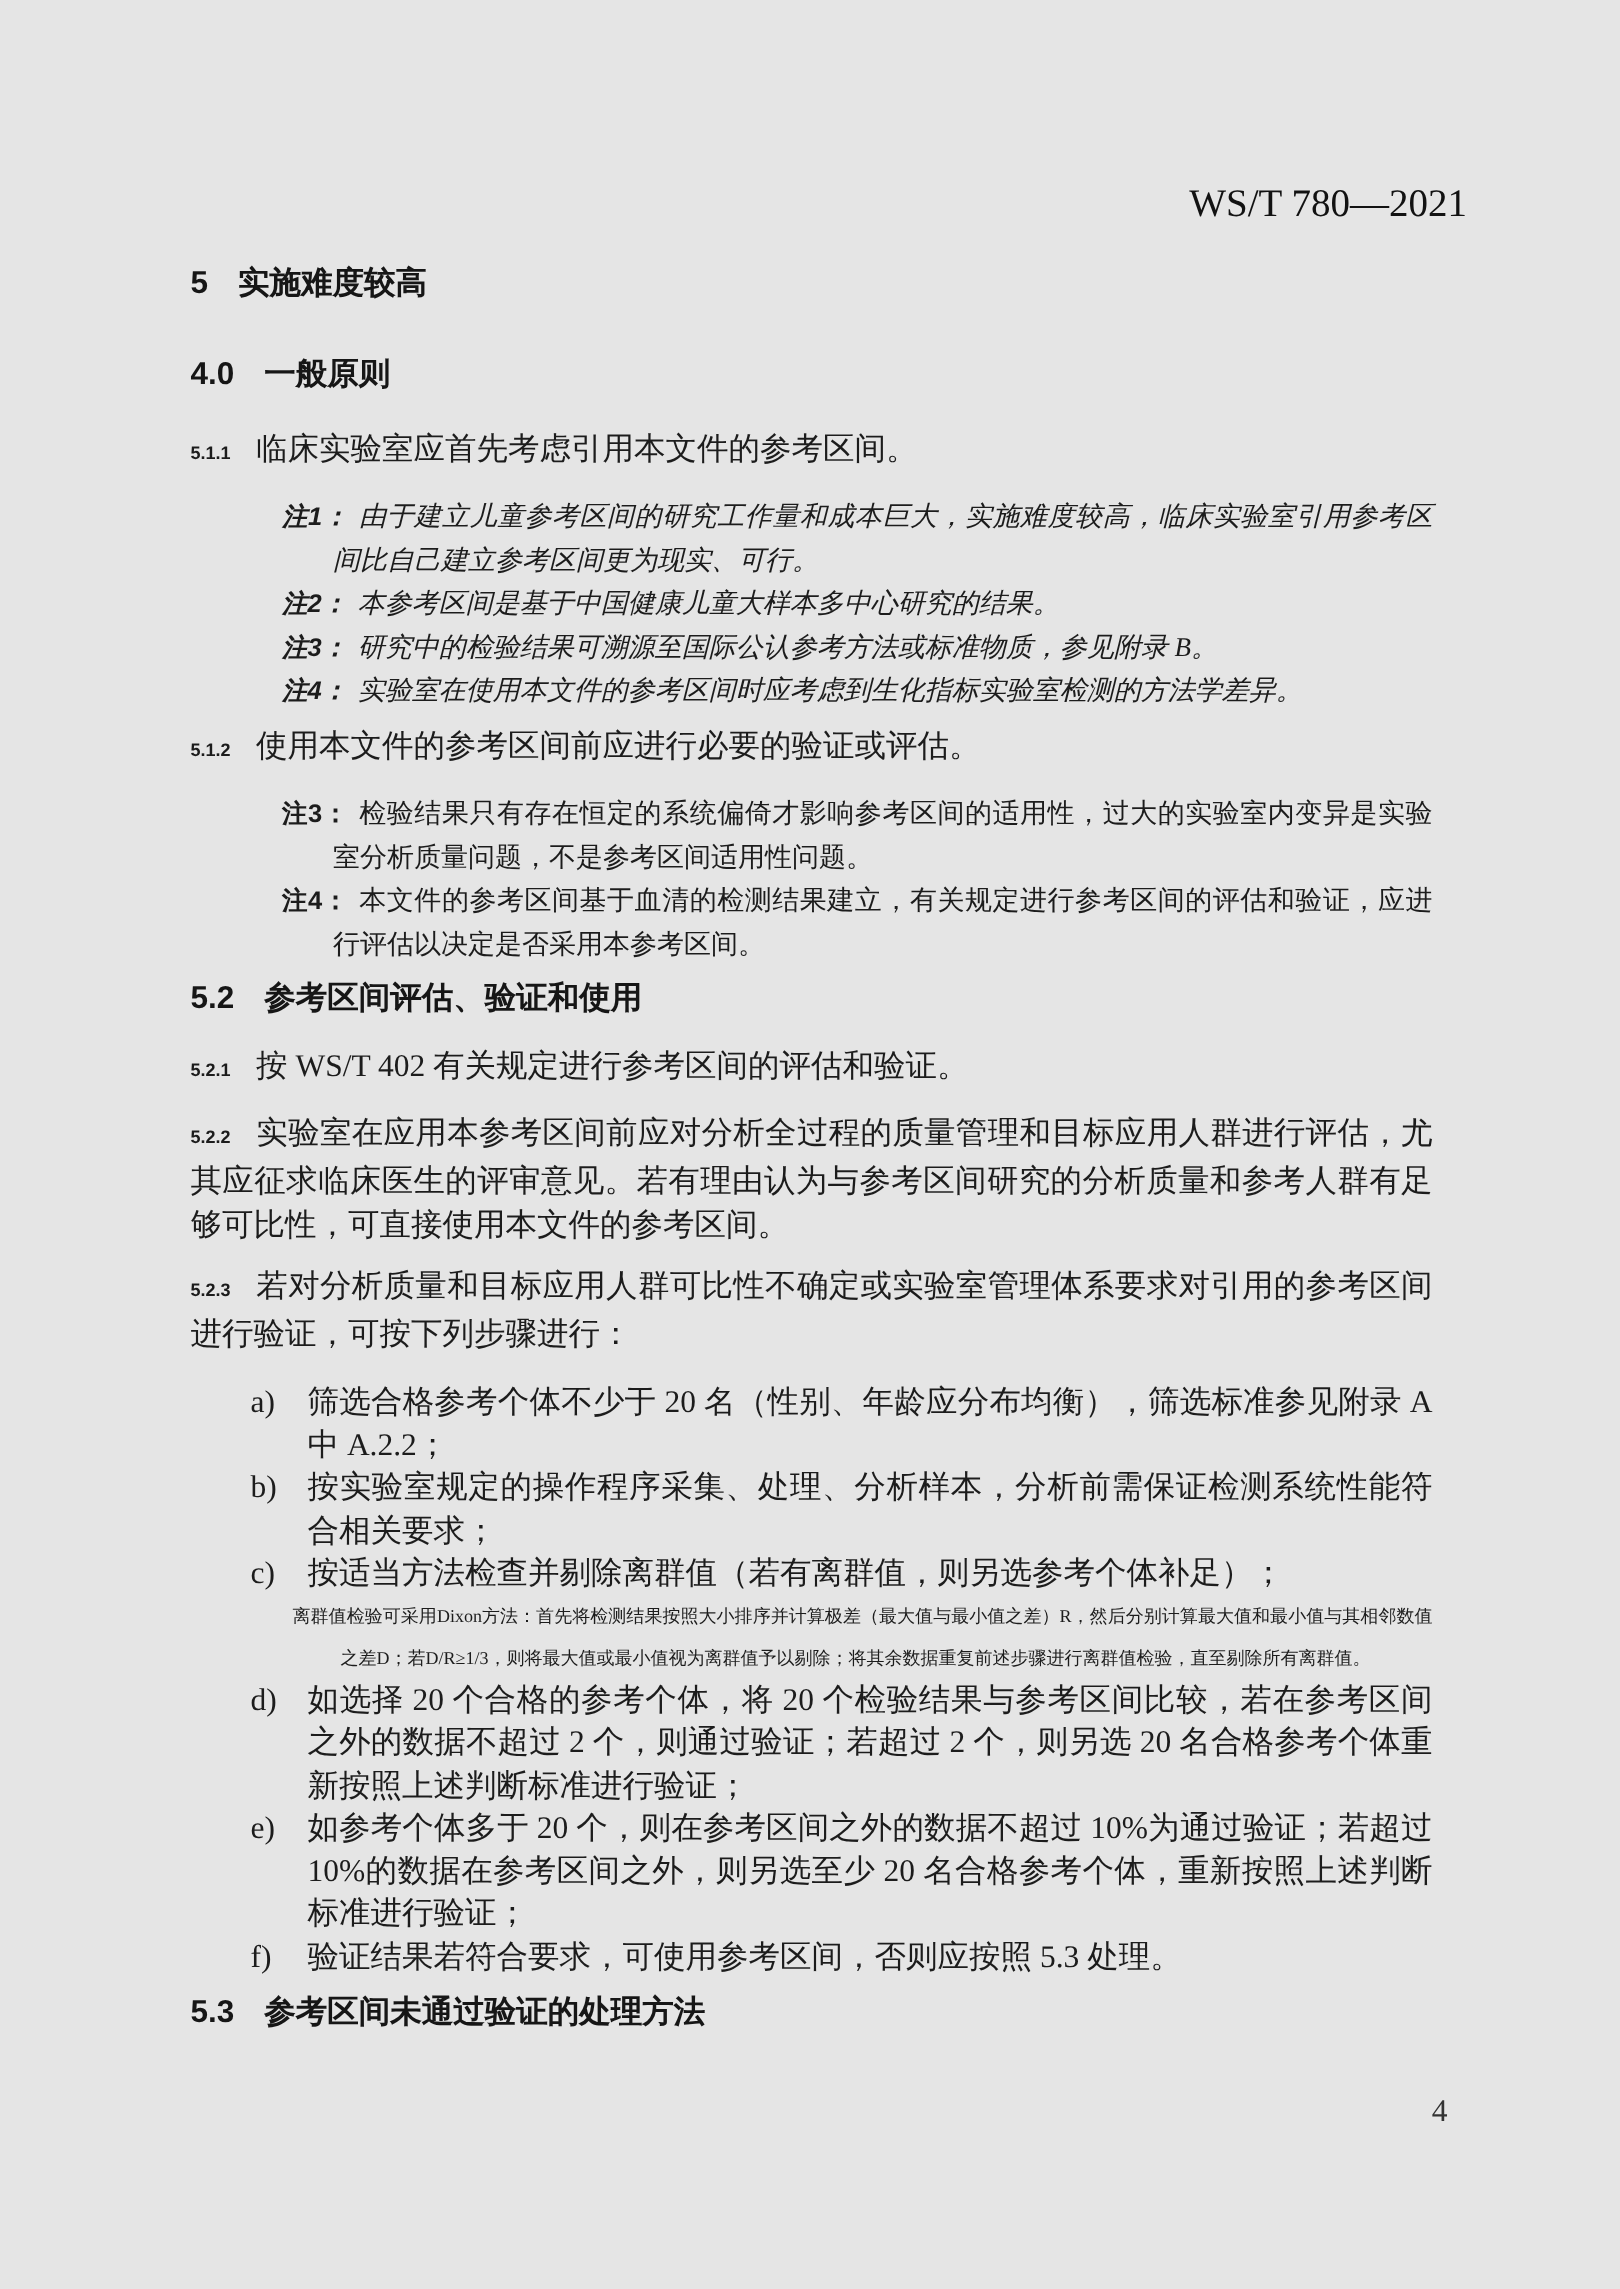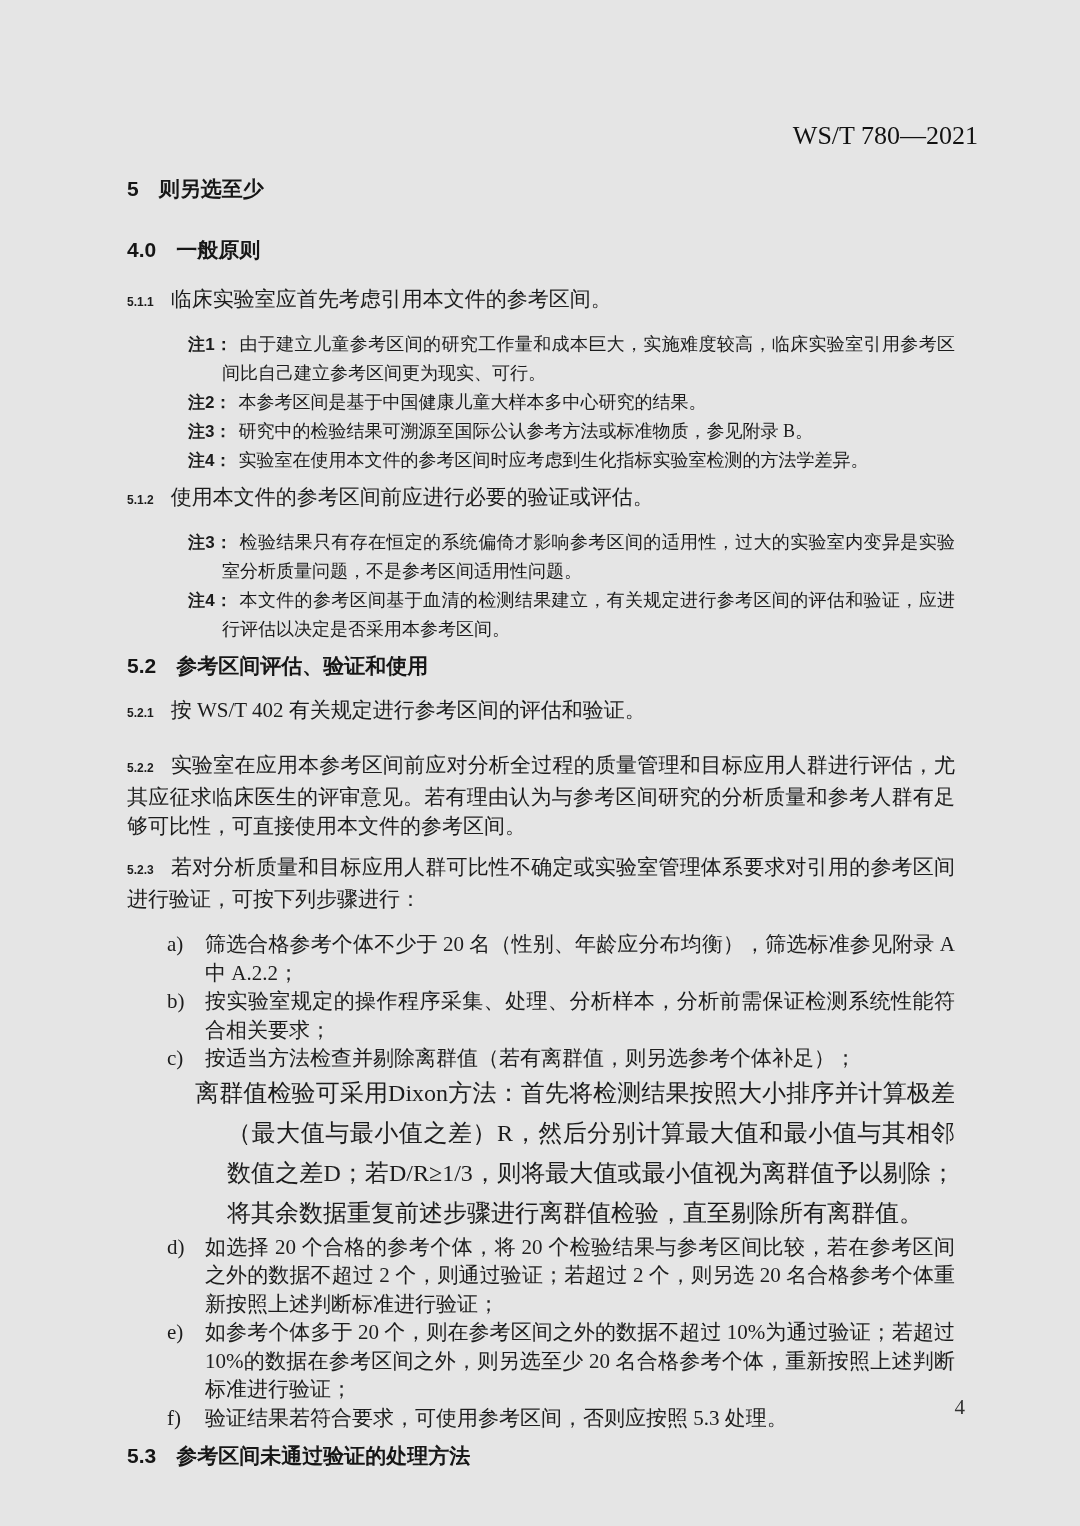--- a/index.html
+++ b/index.html
@@ -58,34 +58,34 @@
   }
   .list { font-size: 21px; }
   .li {
     position: relative;
     padding-left: 78px;
     line-height: 28.5px;
     text-align: justify;
   }
   .li .marker { position: absolute; left: 40px; top: 0; }
   .subnote {
-    font-size: 24px;
-    line-height: 40px;
+    font-size: 12px;
+    line-height: 28px;
     padding-left: 100px;
     text-indent: -32px;
     text-align: justify;
   }
   #h51  { margin-top: 37px; }
   #p511 { margin-top: 23px; }
-  #notes511 { margin-top: 13px; }
+  #notes511 { margin-top: 13px; font-style: italic; }
   #p512 { margin-top: 8px; }
   #notes512 { margin-top: 13px; }
   #h52  { margin-top: 10px; }
   #p521 { margin-top: 18px; }
-  #p522 { margin-top: 23px; }
+  #p522 { margin-top: 13px; }
   #p523 { margin-top: 12px; }
   #list523 { margin-top: 16px; }
   #h53  { margin-top: 12px; }
   .pagenum {
     position: absolute;
     top: 1395px;
     right: 115px;
     font-size: 21px;
     color: #333;
   }
@@ -93,21 +93,21 @@
 </head>
 <body>
 
 <div class="page">
 
   <div class="doc-header">
     <span>WS/T 780—2021</span>
   </div>
 
   <div class="h1" id="h5">
-    <span class="hnum">5</span><span>则另选至少</span>
+    <span class="hnum">5</span><span>实施难度较高</span>
   </div>
 
   <div class="h2" id="h51">
     <span class="hnum">4.0</span><span>一般原则</span>
   </div>
 
   <div class="clause" id="p511">
     <span class="cnum">5.1.1</span><span>临床实验室应首先考虑引用本文件的参考区间。</span>
   </div>
 

